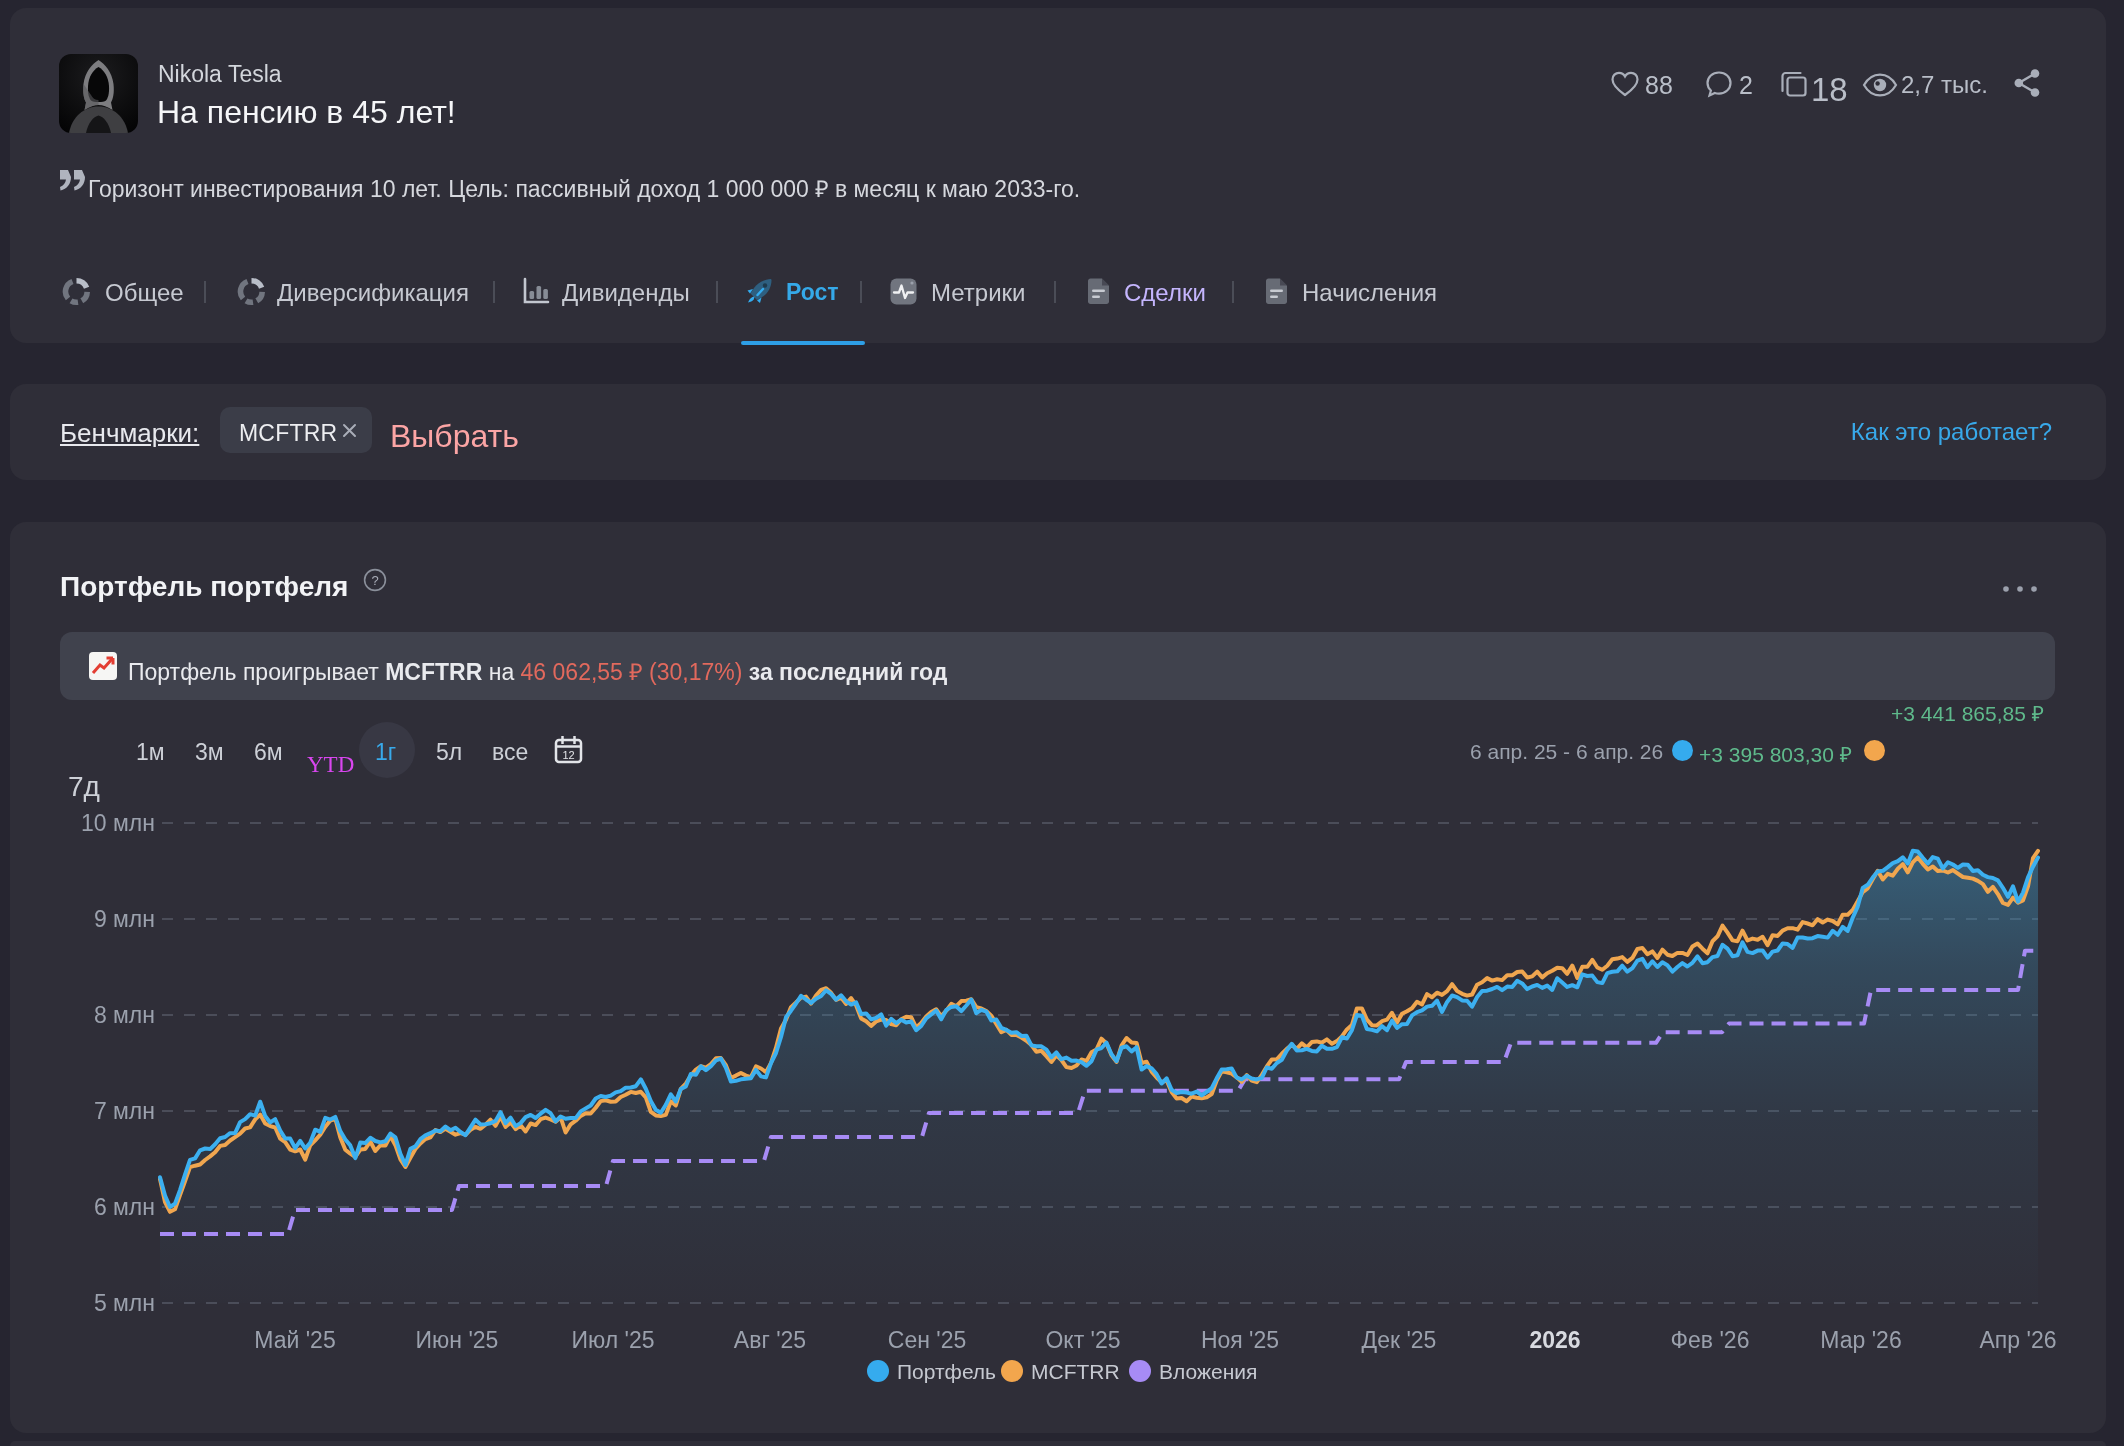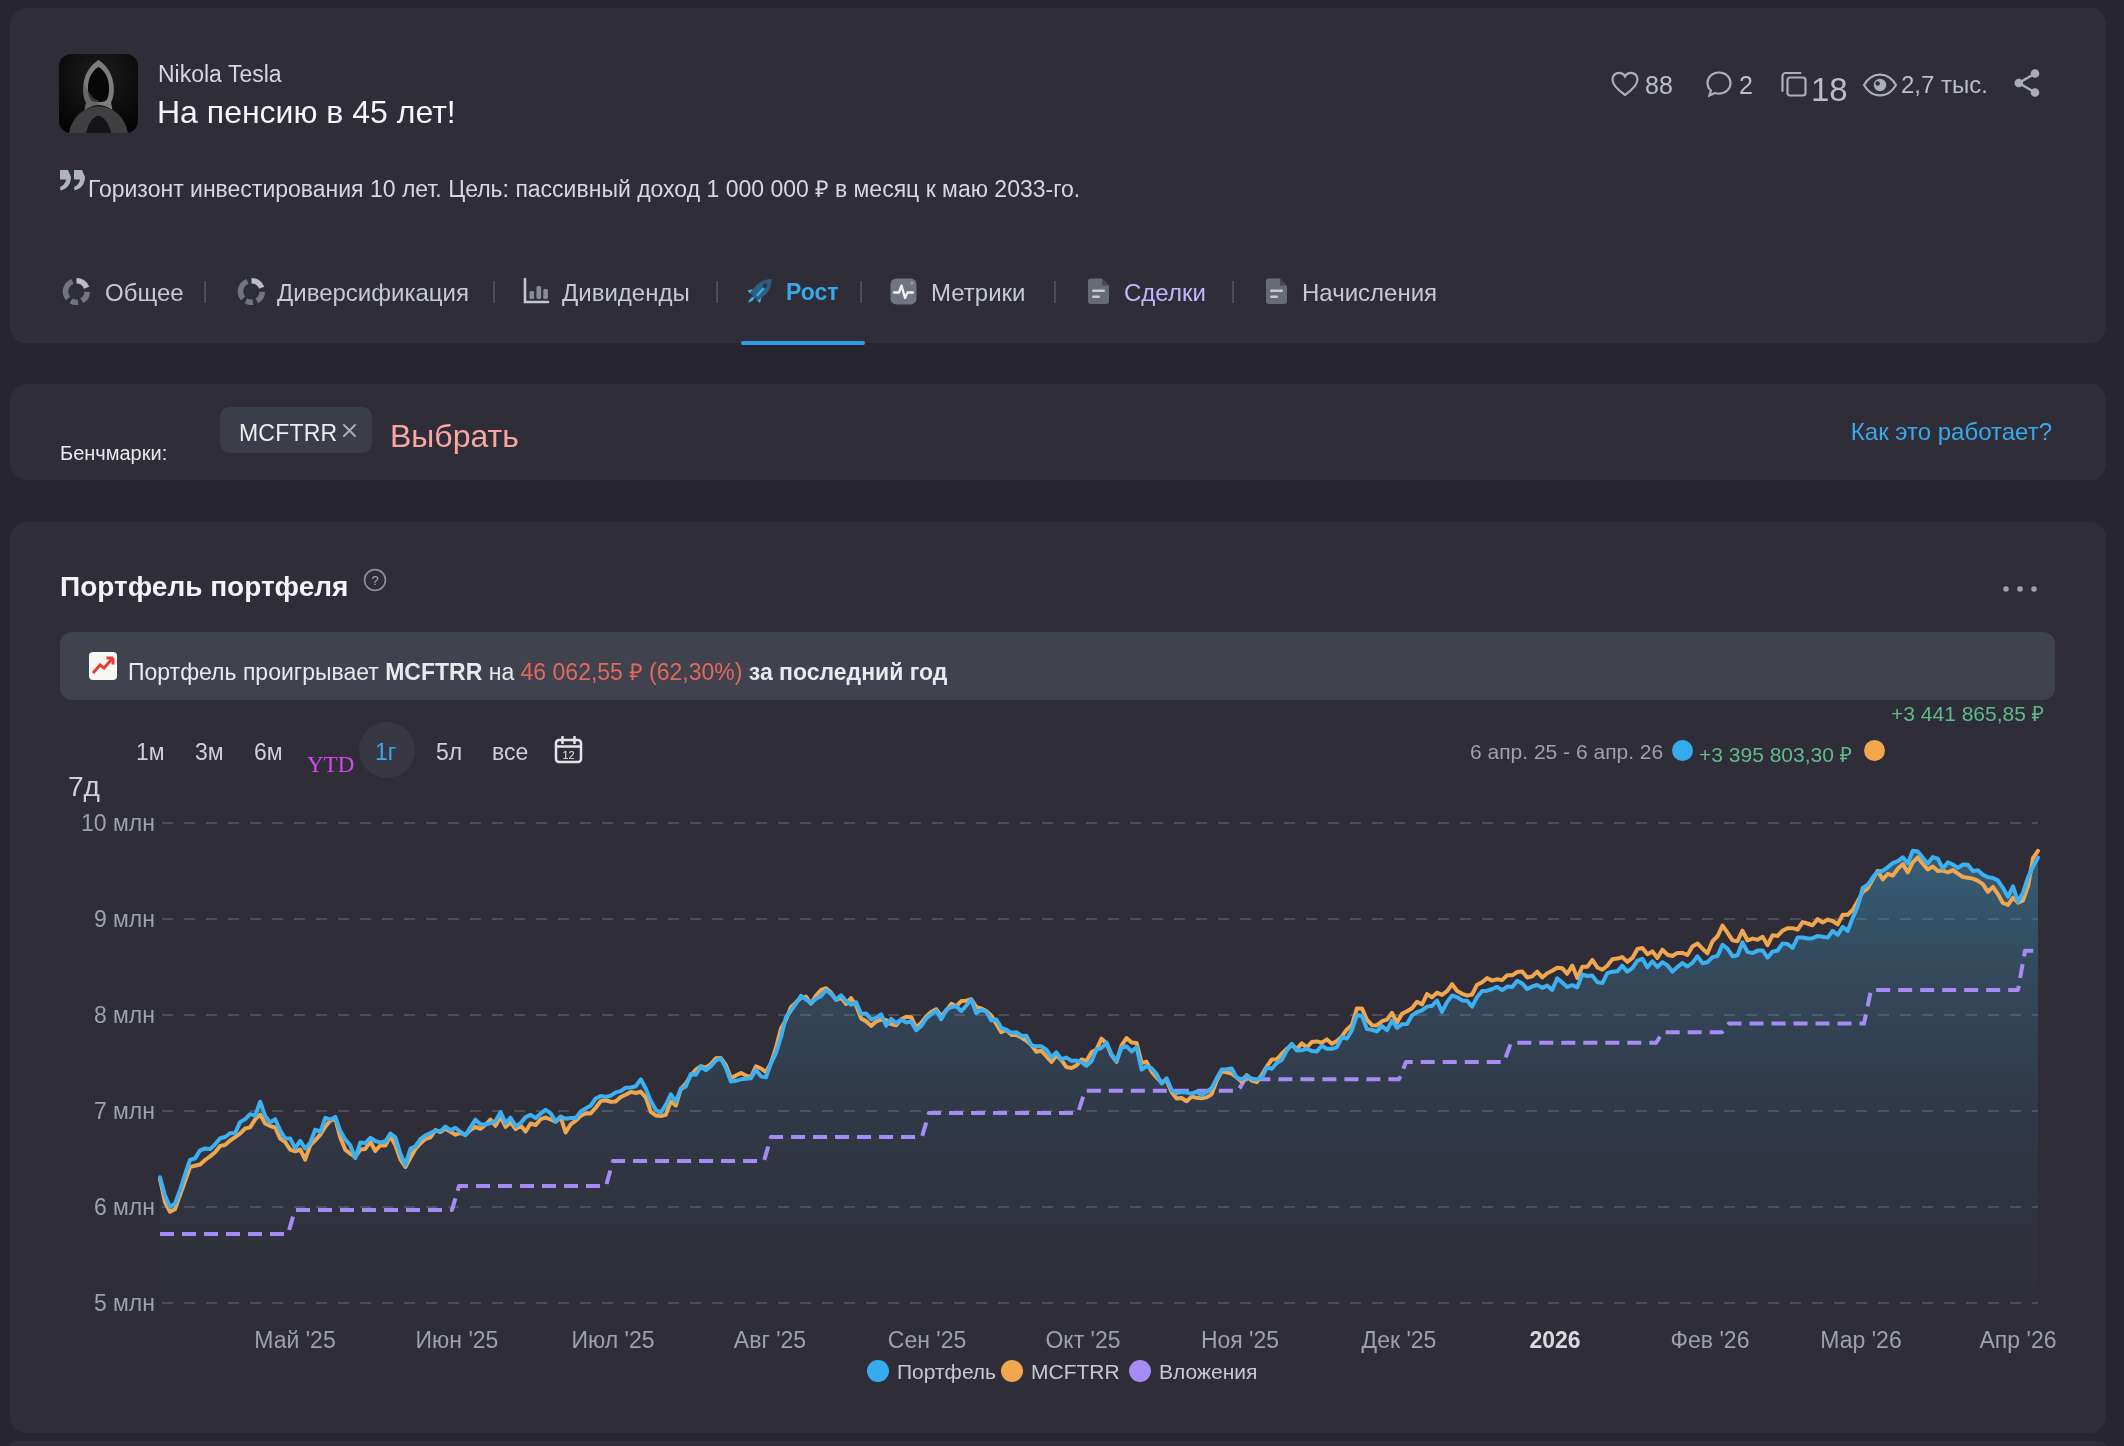--- a/index.html
+++ b/index.html
@@ -119,21 +119,21 @@
 <div class="abs" style="left:1124px;top:279px;font-size:24px;color:#c4b5fd;">Сделки</div>
 <div class="abs" style="left:1232px;top:281px;width:2px;height:22px;background:#4B4D57;"></div>
 <svg class="abs" style="left:1262px;top:277px" width="29" height="29" viewBox="0 0 29 29">
  <path d="M4 4 C4 2.6 5.1 1.5 6.5 1.5 L18 1.5 L25 8.5 L25 24.5 C25 25.9 23.9 27 22.5 27 L6.5 27 C5.1 27 4 25.9 4 24.5 Z" fill="#676B75"></path>
  <path d="M18 1.5 L18 8.5 L25 8.5 Z" fill="#2F2E38" fill-opacity="0.55"></path>
  <rect x="8" y="12.5" width="13" height="2.6" rx="1.3" fill="#C8CBD2"></rect>
  <rect x="8" y="18.5" width="8" height="2.6" rx="1.3" fill="#C8CBD2"></rect>
 </svg>
 <div class="abs" style="left:1302px;top:279px;font-size:24px;color:#C6C9D1;">Начисления</div>
 
-<div class="abs" style="left:60px;top:442px;font-size:20px;color:#E8E9EE;">Бенчмарки:</div>
+<div class="abs" style="left:60px;top:418px;font-size:26px;color:#E8E9EE;text-decoration:underline;">Бенчмарки:</div>
 <div class="abs" style="left:220px;top:407px;width:152px;height:46px;background:#3B3D48;border-radius:10px;"></div>
 <div class="abs" style="left:239px;top:420px;font-size:23px;color:#EDEEF1;letter-spacing:0.2px;">MCFTRR</div>
 <svg class="abs" style="left:342px;top:423px" width="15" height="15" viewBox="0 0 15 15">
     <path d="M2 2 L13 13 M13 2 L2 13" stroke="#A9ADB8" stroke-width="2" stroke-linecap="round"></path>
   </svg>
 <div class="abs" style="left:390px;top:418px;font-size:32px;color:#fca5a5;">Выбрать</div>
 <div class="abs" style="right:72px;top:418px;font-size:24px;color:#38A9EA;">Как это работает?</div>
 
 <div class="abs" style="left:60px;top:571px;font-size:28px;font-weight:bold;color:#F2F3F6;">Портфель портфеля</div>
 <svg class="abs" style="left:362px;top:567px" width="26" height="26" viewBox="0 0 26 26">
@@ -145,21 +145,21 @@
     <circle cx="18" cy="4" r="2.8" fill="#9BA0AC"></circle>
     <circle cx="32" cy="4" r="2.8" fill="#9BA0AC"></circle>
 </svg>
 
 <div class="abs" style="left:60px;top:632px;width:1995px;height:68px;background:#40424D;border-radius:12px;"></div>
 <svg class="abs" style="left:88px;top:651px" width="30" height="30" viewBox="0 0 30 30">
   <rect x="1" y="1" width="28" height="28" rx="4" fill="#F6F6F4"></rect>
   <path d="M5 22 L12 14 L16 17 L24 8" stroke="#E33E33" stroke-width="3" fill="none"></path>
   <path d="M25 7 L25 13.5 M25 7 L18.5 7" stroke="#E33E33" stroke-width="3" fill="none"></path>
 </svg>
-<div class="abs" style="left:128px;top:655px;font-size:23px;color:#E9EAEE;">Портфель проигрывает <b>MCFTRR</b> на <span style="color:#E2695D">46 062,55 ₽ (62,30%)</span> <b>за последний год</b></div>
+<div class="abs" style="left:128px;top:655px;font-size:23px;color:#E9EAEE;">Портфель проигрывает <b>MCFTRR</b> на <span style="color:#E2695D">46 062,55 ₽ (30,17%)</span> <b>за последний год</b></div>
 
 <div class="abs" style="left:359px;top:722px;width:56px;height:56px;background:#383844;border-radius:50%;"></div>
 <div class="abs" style="left:68px;top:739px;font-size:28px;color:#CDD0D7;margin-top:32px;">7д</div>
 <div class="abs" style="left:136px;top:739px;font-size:23px;color:#CDD0D7;">1м</div>
 <div class="abs" style="left:195px;top:739px;font-size:23px;color:#CDD0D7;">3м</div>
 <div class="abs" style="left:254px;top:739px;font-size:23px;color:#CDD0D7;">6м</div>
 <div class="abs" style="left:307px;top:752px;font-size:23px;color:#d946ef;font-family:Liberation Serif, serif;">YTD</div>
 <div class="abs" style="left:436px;top:739px;font-size:23px;color:#CDD0D7;">5л</div>
 <div class="abs" style="left:492px;top:739px;font-size:23px;color:#CDD0D7;">все</div>
 <div class="abs" style="left:375px;top:739px;font-size:23px;color:#38A9EA;">1г</div>

